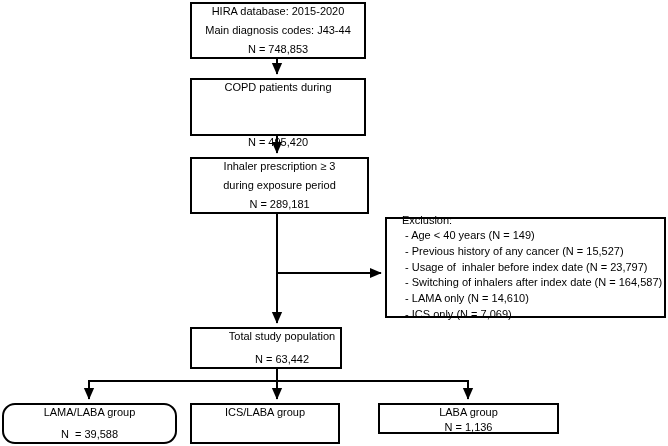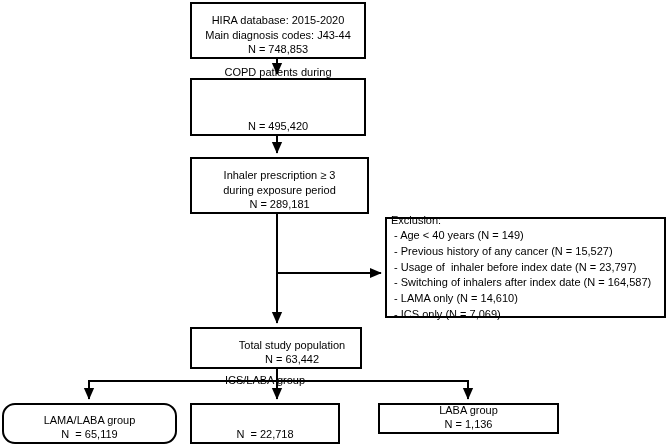--- a/index.html
+++ b/index.html
@@ -25,47 +25,47 @@
     pointer-events: none;
   }
   .node {
     position: absolute;
     box-sizing: border-box;
     border: 2px solid #000000;
     background: #ffffff;
     display: flex;
     flex-direction: column;
     align-items: center;
-    justify-content: flex-end;
+    justify-content: space-between;
     color: #000000;
     font-size: 11px;
     line-height: 1.33;
     text-align: center;
     z-index: 2;
   }
   .node .line {
     display: block;
     white-space: pre;
   }
   .node.left-align {
     align-items: flex-start;
     justify-content: center;
     text-align: left;
-    padding-left: 4px;
+    padding-left: 15px;
   }
   .node.left-align .line {
     line-height: 1.42;
   }
 
   
   #node-hira        { left: 190px; top: 2px;   width: 176px; height: 57px; }
   #node-copd        { left: 190px; top: 78px;  width: 176px; height: 58px; gap: 40px; }
   #node-inhaler     { left: 190px; top: 157px; width: 179px; height: 57px; }
   #node-exclusion   { left: 385px; top: 217px; width: 281px; height: 101px; }
-  #node-total       { left: 190px; top: 327px; width: 172px; height: 42px; padding-left: 32px; }
+  #node-total       { left: 190px; top: 327px; width: 152px; height: 42px; padding-left: 32px; }
   #node-lamalaba    { left: 2px;   top: 403px; width: 175px; height: 41px; border-radius: 13px; }
   #node-icslaba     { left: 190px; top: 403px; width: 150px; height: 41px; gap: 40px; }
   #node-laba        { left: 378px; top: 403px; width: 181px; height: 31px; }
 </style>
 </head>
 <body>
 
 <div id="canvas">
 
   <svg id="connectors" viewBox="0 0 668 446" xmlns="http://www.w3.org/2000/svg">
@@ -117,21 +117,21 @@
     <span class="line"> - ICS only (N = 7,069)</span>
   </div>
 
   <div class="node" id="node-total">
     <span class="line">Total study population</span>
     <span class="line">N = 63,442</span>
   </div>
 
   <div class="node" id="node-lamalaba">
     <span class="line">LAMA/LABA group</span>
-    <span class="line">N  = 65,119</span>
+    <span class="line">N  = 39,588</span>
   </div>
 
   <div class="node" id="node-icslaba">
     <span class="line">ICS/LABA group</span>
     <span class="line">N  = 22,718</span>
   </div>
 
   <div class="node" id="node-laba">
     <span class="line">LABA group</span>
     <span class="line">N = 1,136</span>

